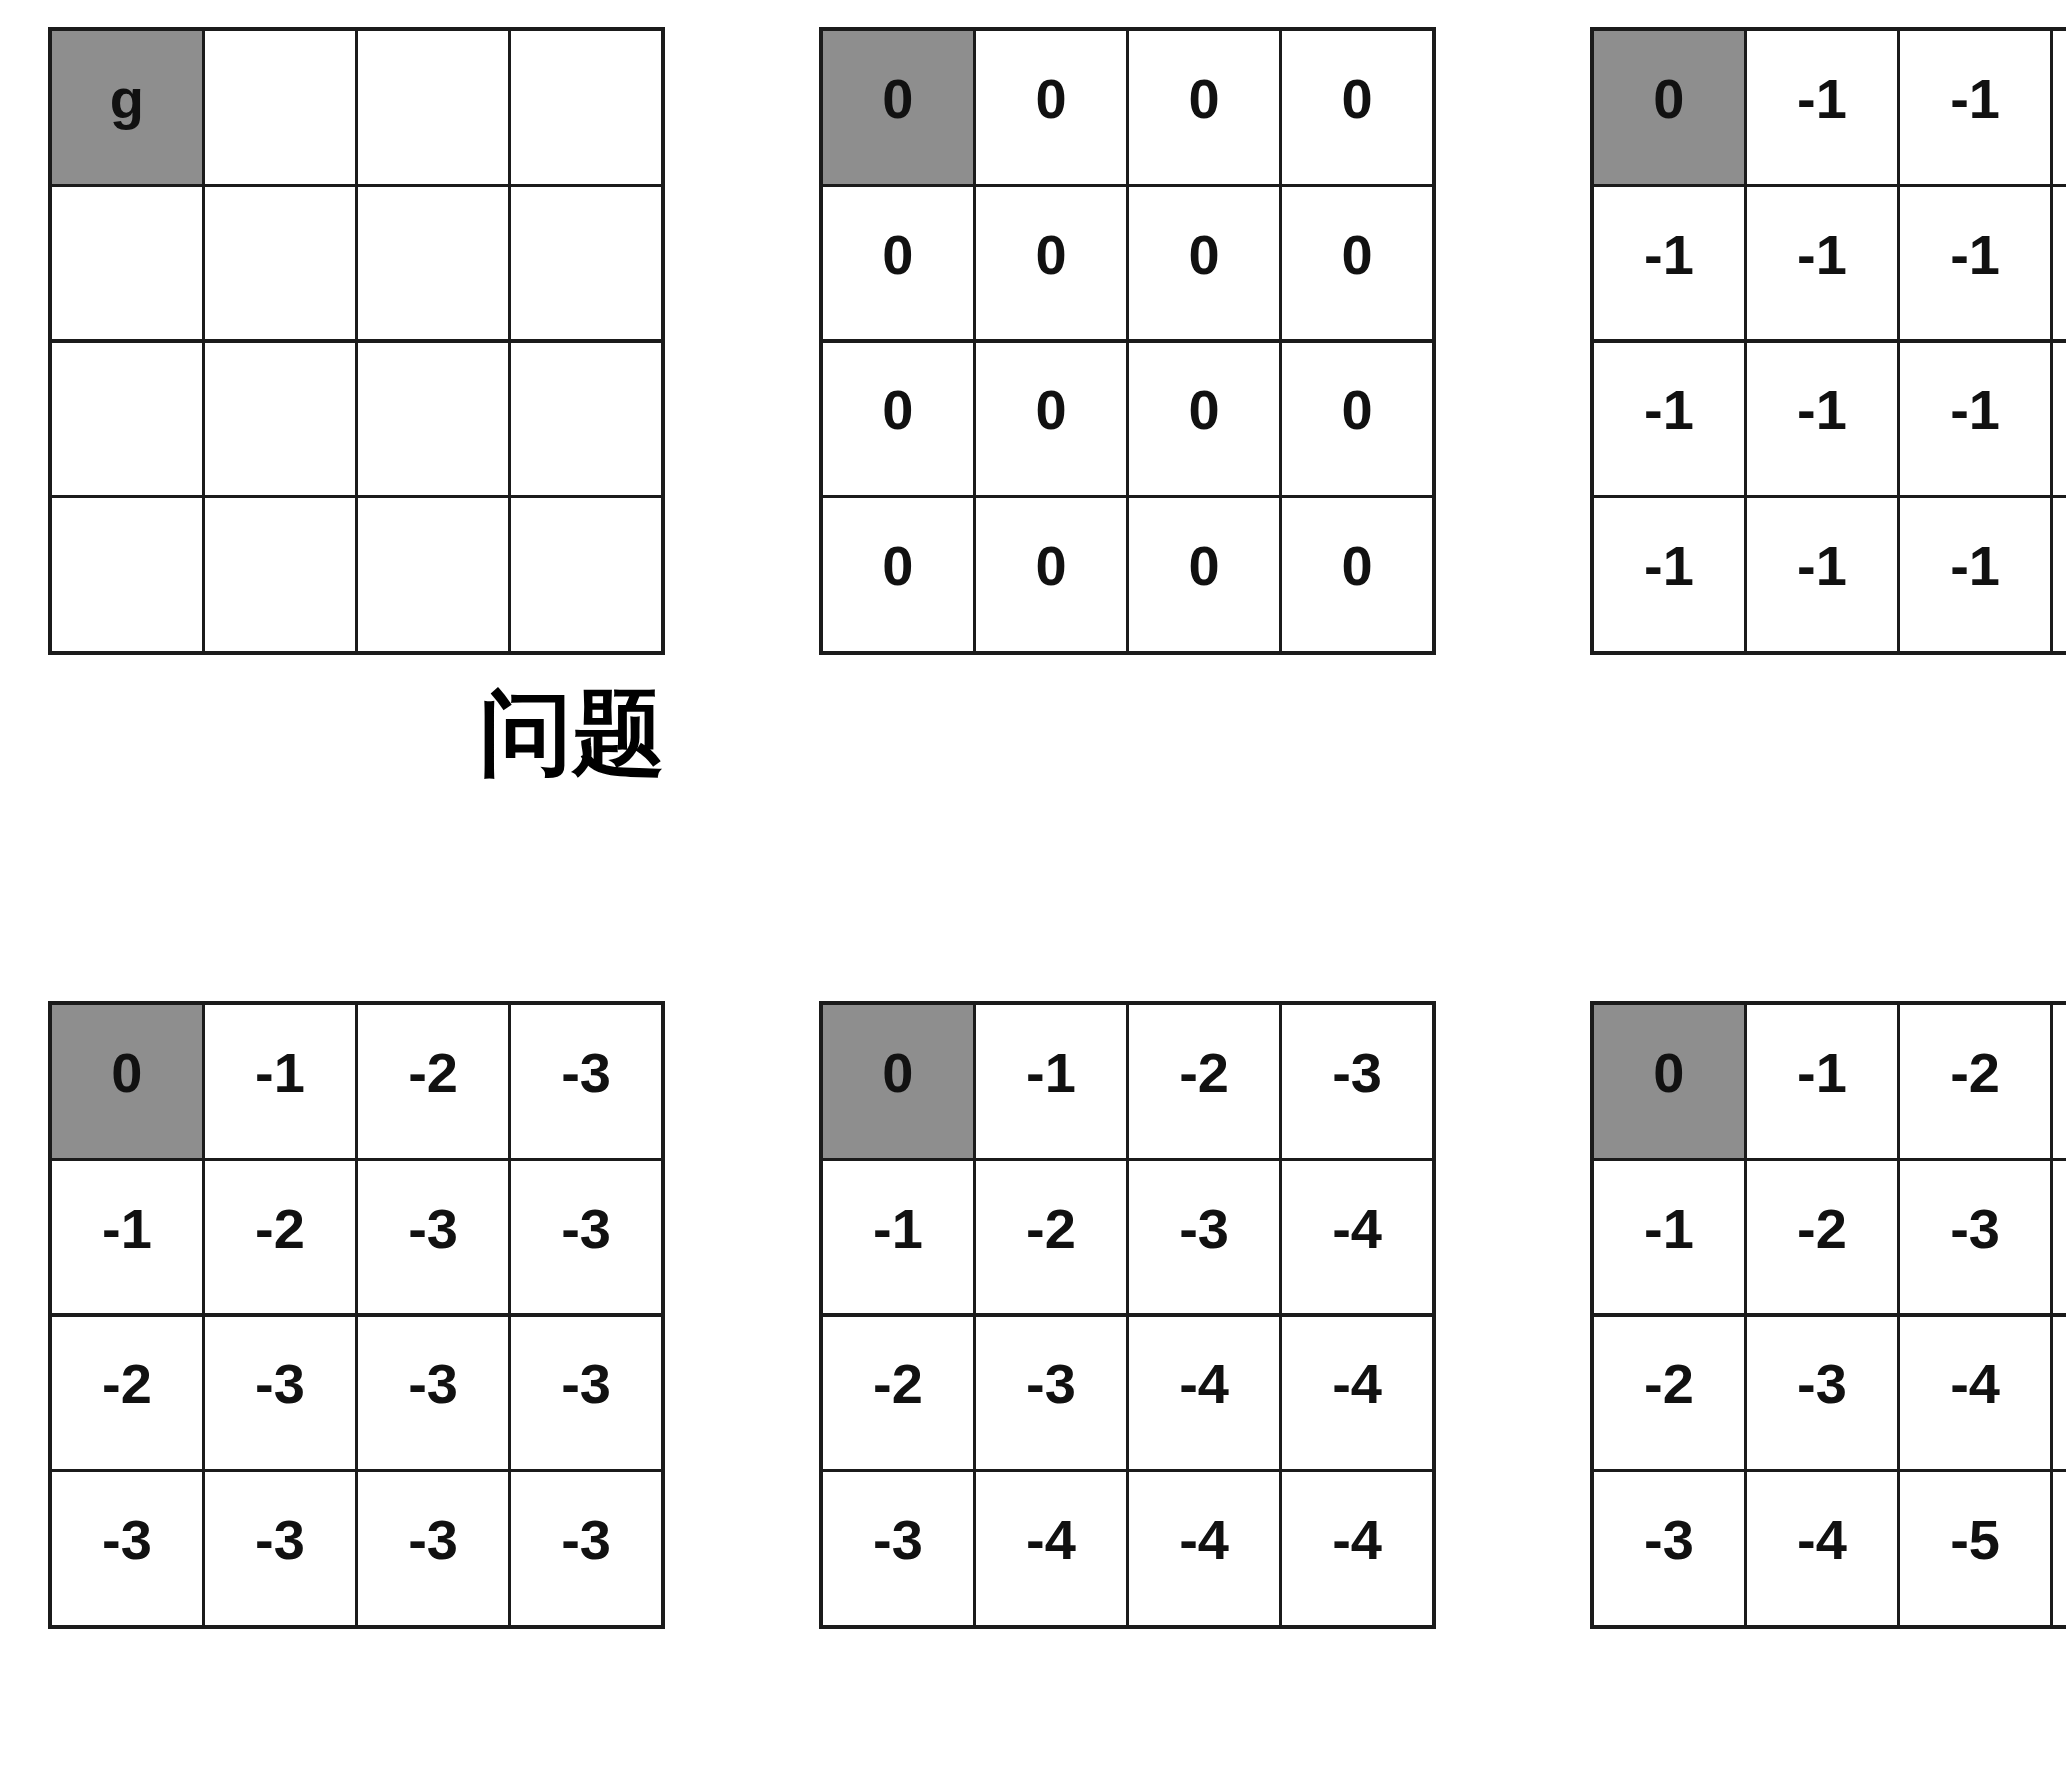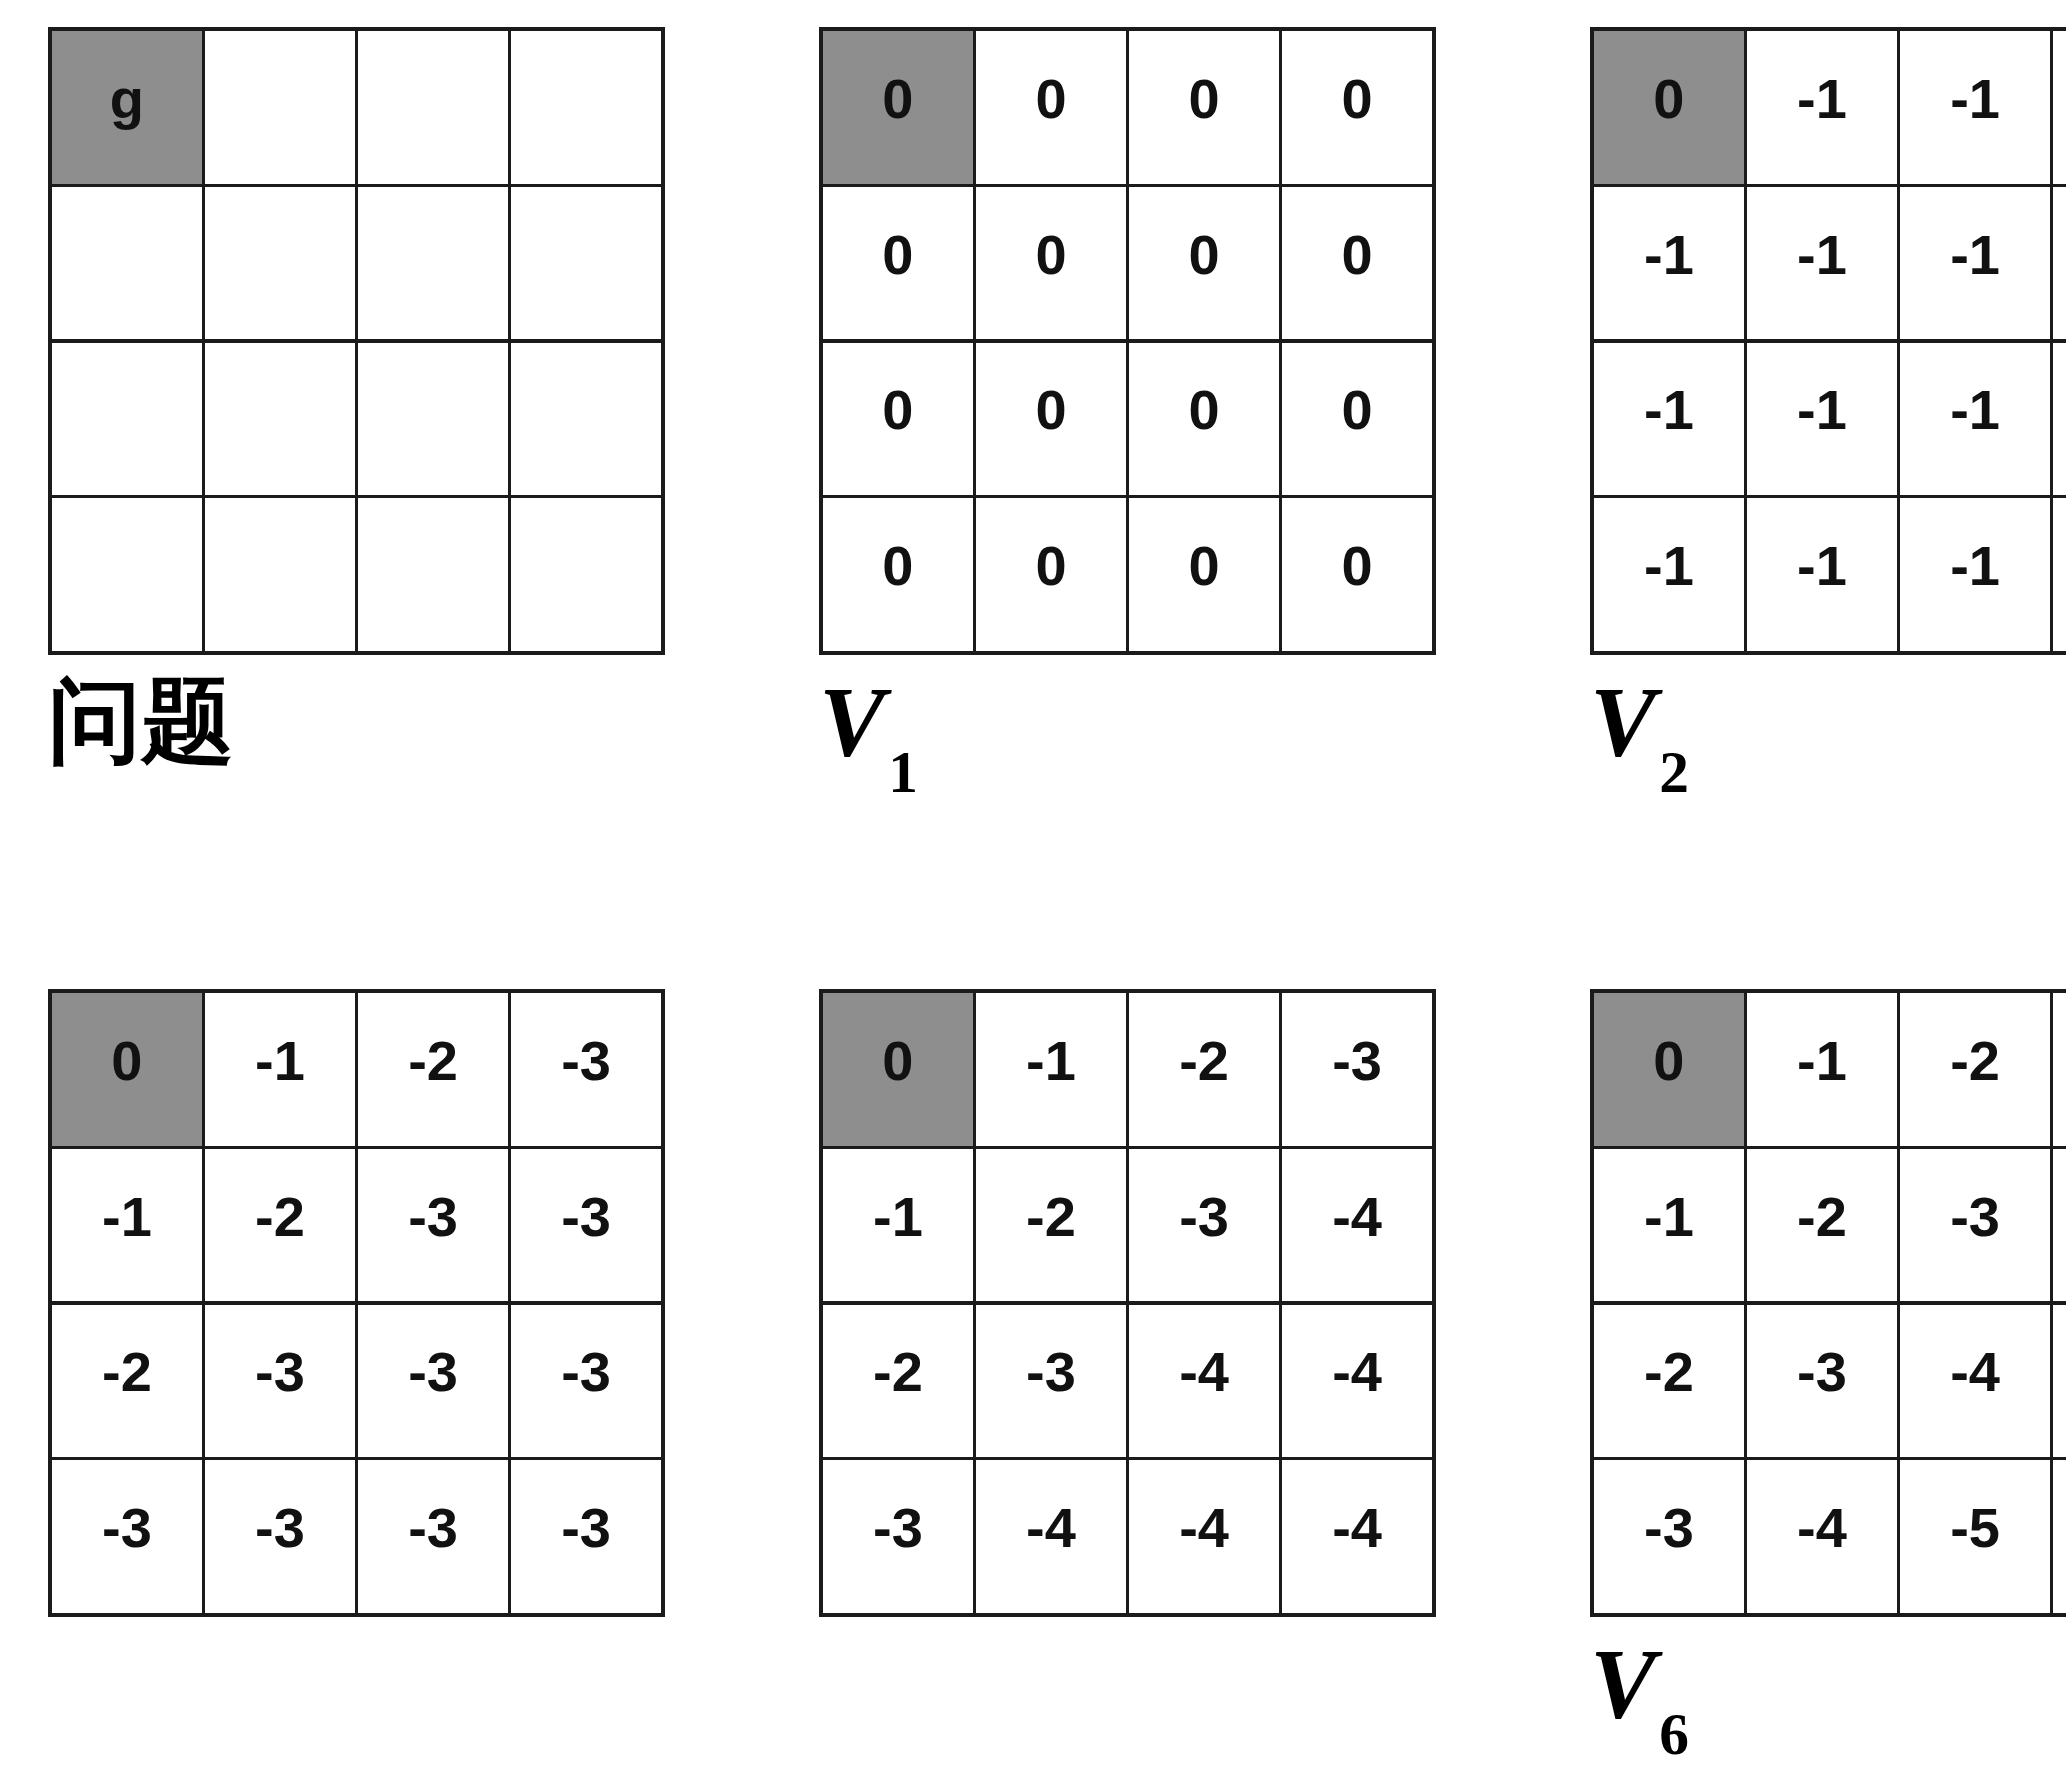--- a/index.html
+++ b/index.html
@@ -41,24 +41,24 @@
     background:var(--cell-bg);
     display:flex;align-items:center;justify-content:center;
     font-family:"Liberation Sans","DejaVu Sans",sans-serif;
     font-weight:bold;
     font-size:56px;
     color:var(--cell-text);
   }
   .cell > span{transform:translateY(-9px);}
   .cell.goal{background:var(--goal-bg);}
   .fig-label{
-    margin-top:13px;
+    margin-top:25px;
     height:107px;
     line-height:107px;
-    text-align:left;
+    text-align:right;
     color:var(--label-text);
   }
   .cjk{
     font-family:"Liberation Serif","DejaVu Serif",serif;
     font-weight:bold;
     font-size:93px;
   }
   .vlabel{
     font-family:"Liberation Serif","DejaVu Serif",serif;
     font-style:italic;
@@ -179,21 +179,20 @@
           <div class="cell">
             <span>0</span>
           </div>
           <div class="cell">
             <span>0</span>
           </div>
           <div class="cell">
             <span>0</span>
           </div>
         </div>
-      <div class="fig-label vlabel"><span class="vbase">V</span><sub class="vsub">1</sub></div>
     </section>
 
     <section class="fig-block">
       <div class="grid">
           <div class="cell goal">
             <span>0</span>
           </div>
           <div class="cell">
             <span>-1</span>
           </div>

